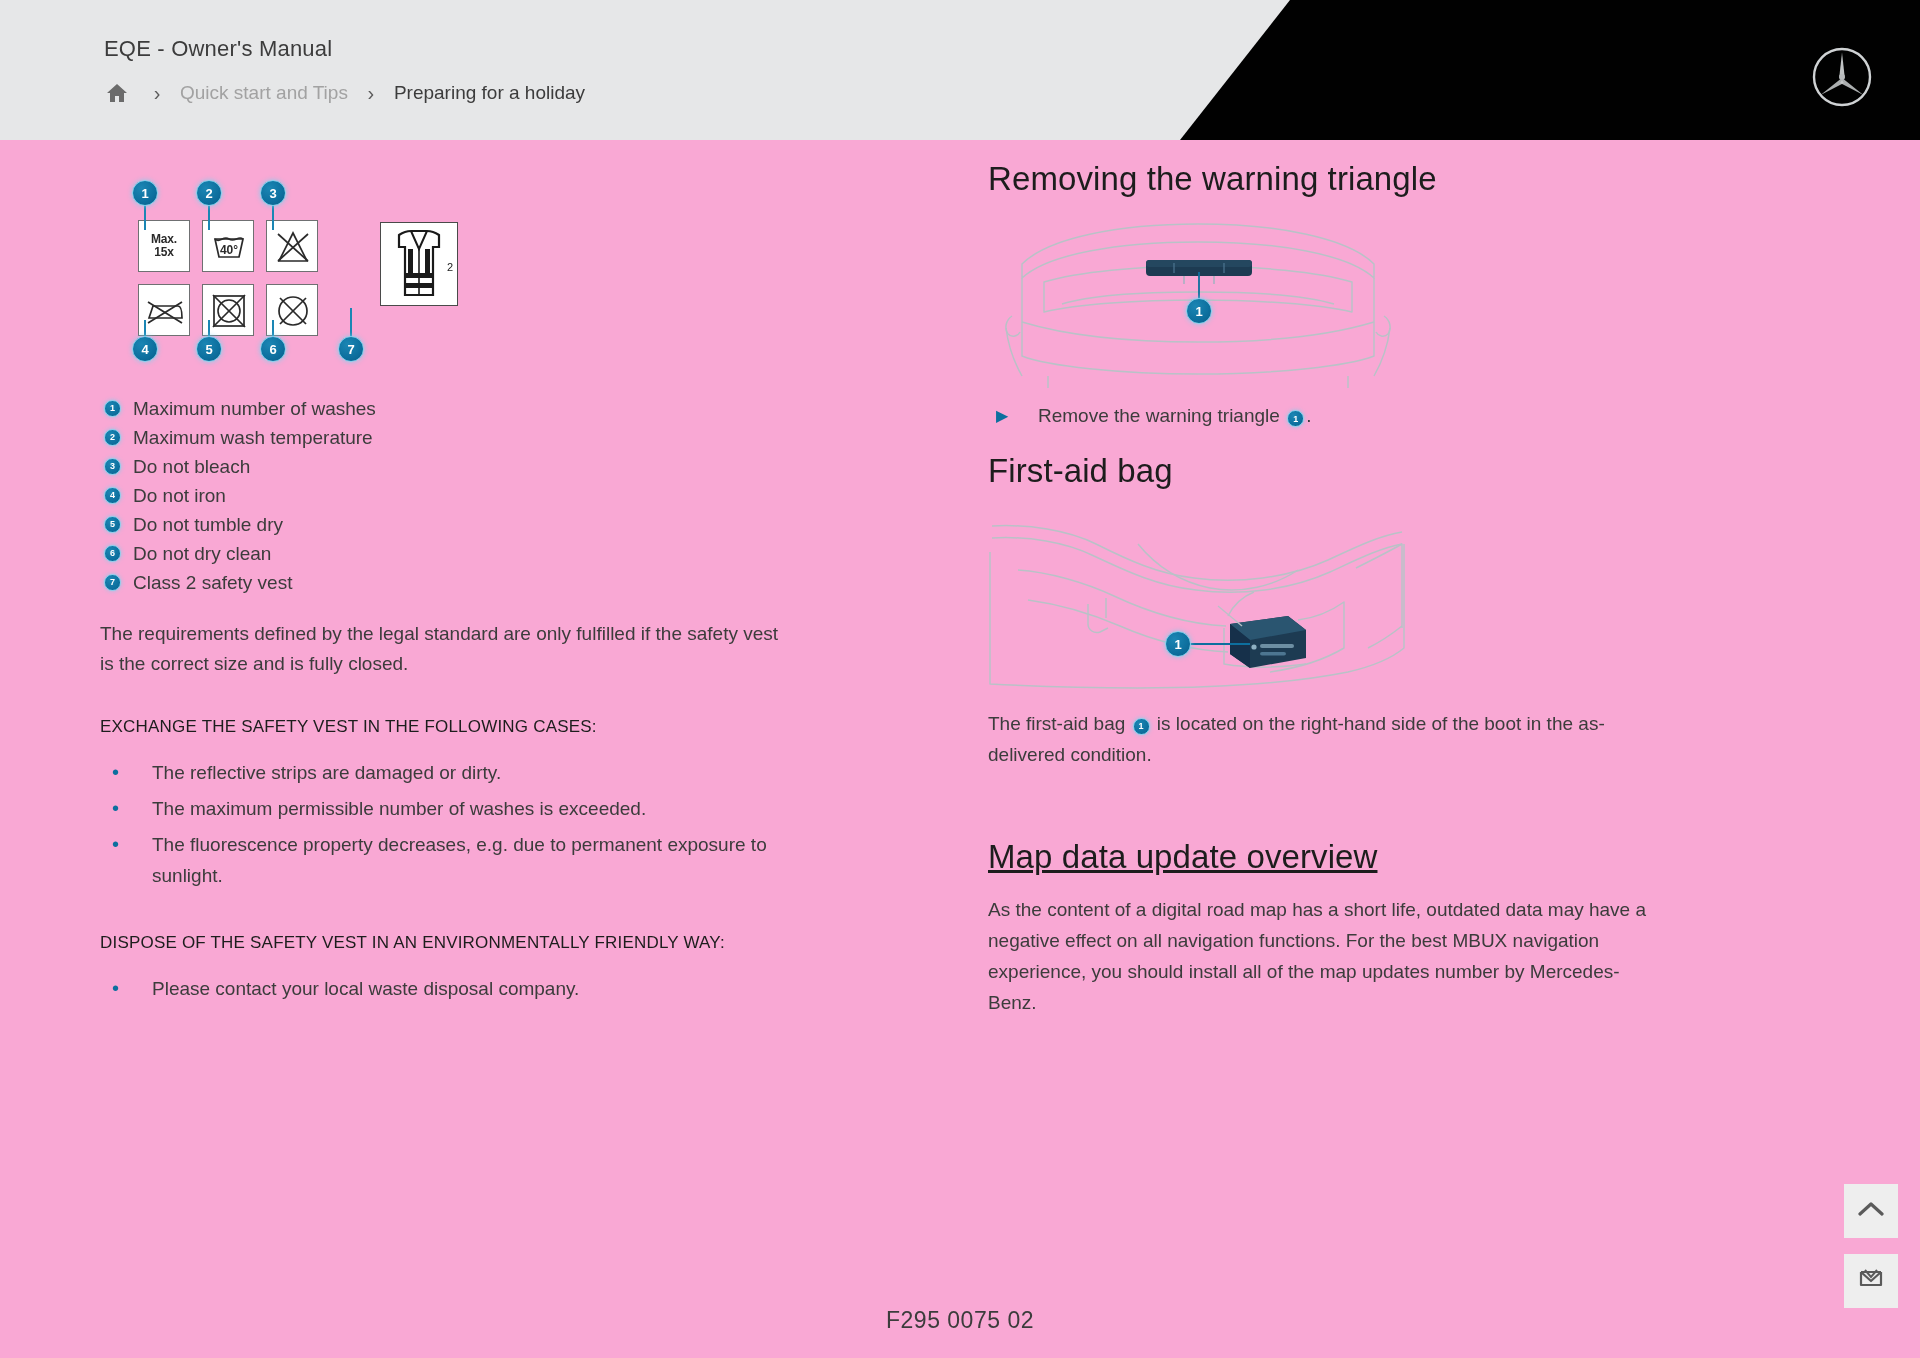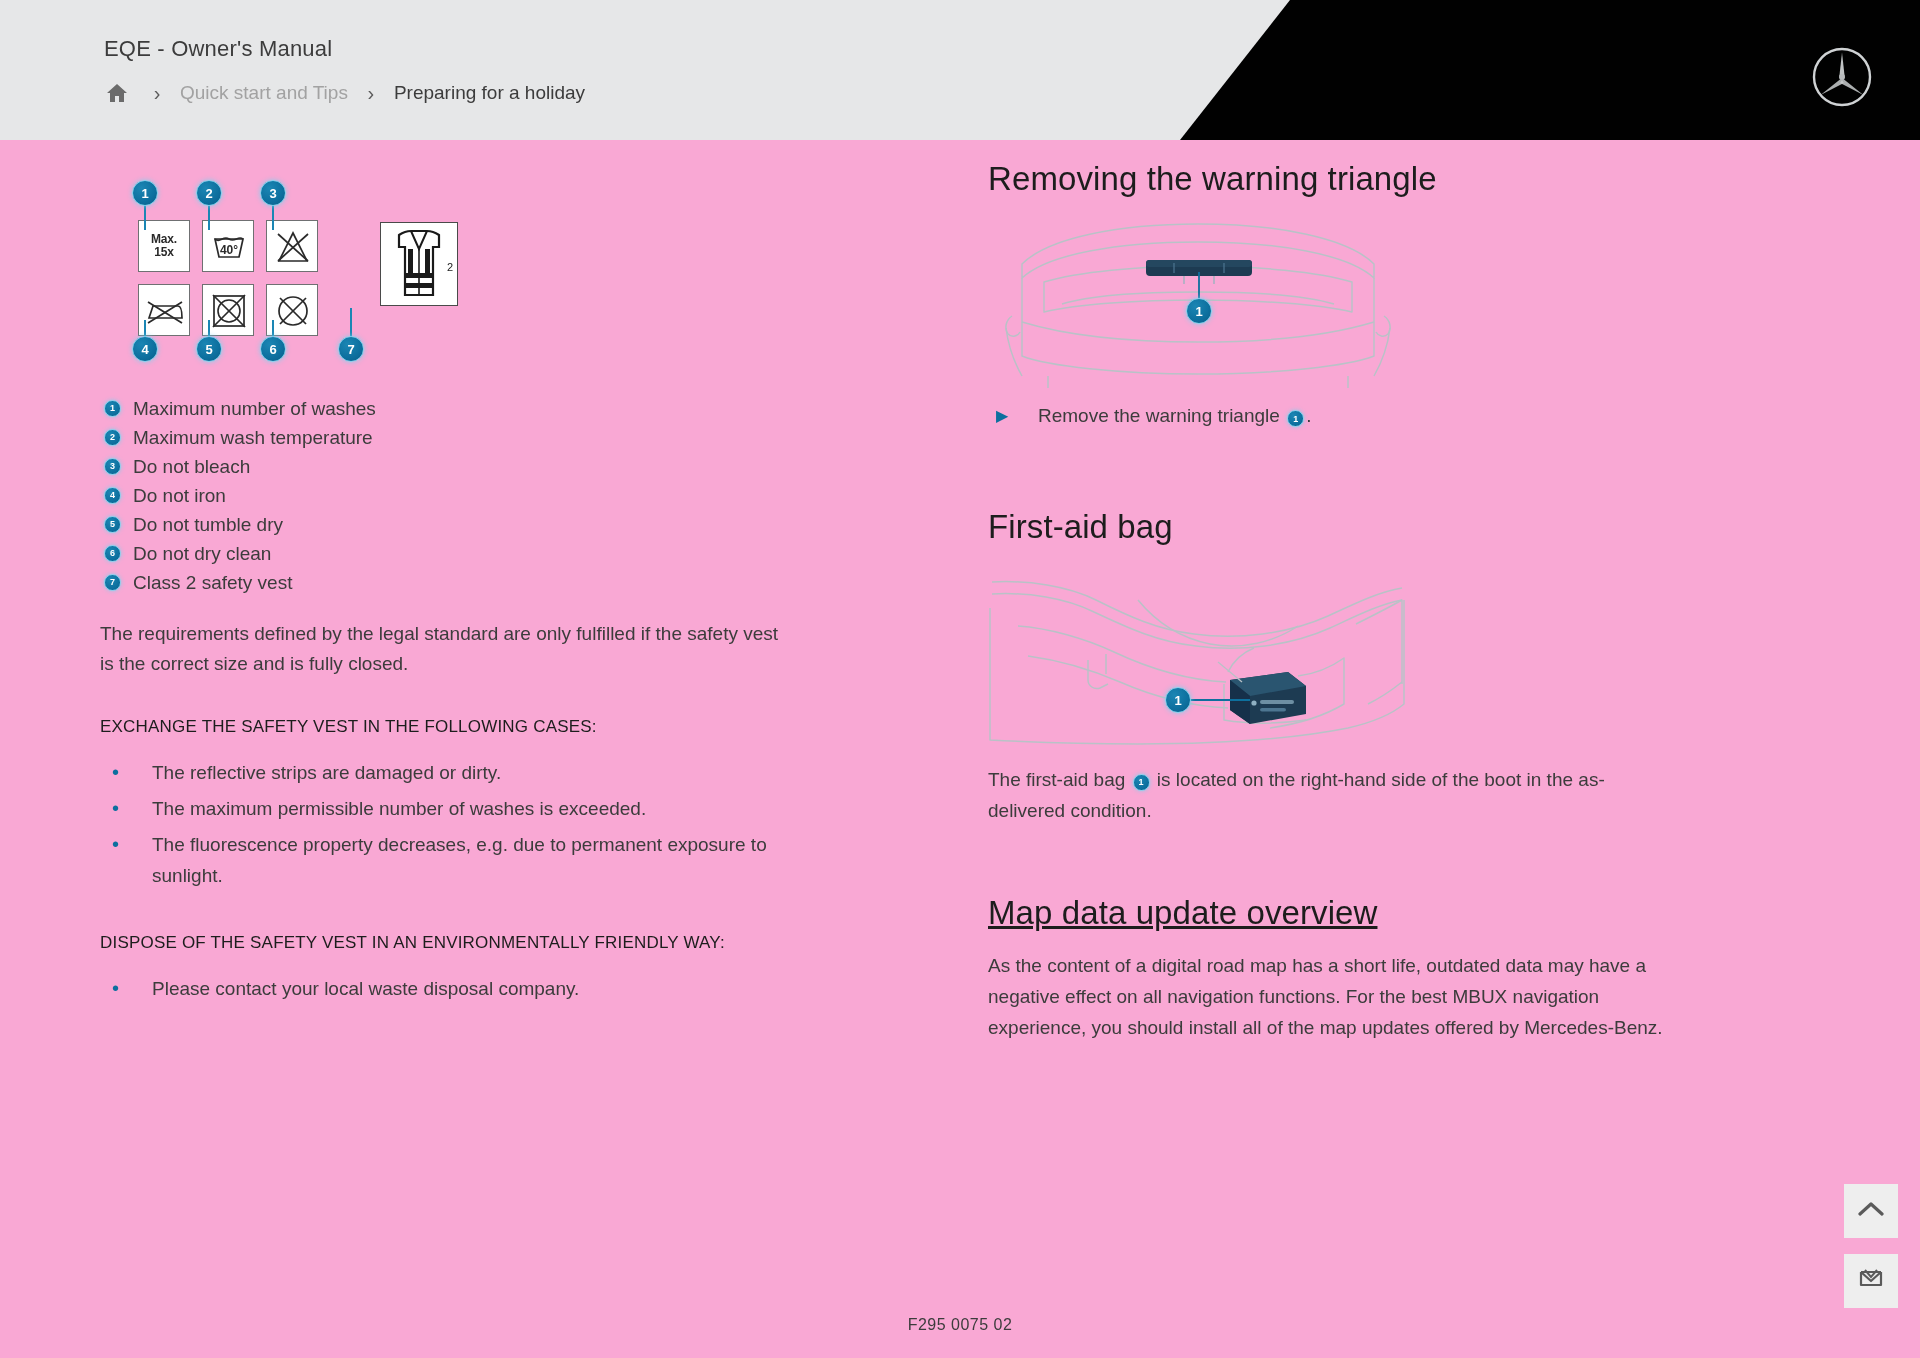--- a/index.html
+++ b/index.html
@@ -109,21 +109,21 @@
   .bullets .dot {
     flex:0 0 52px; color:#0d6f9e; font-size: 20px; line-height: 31px; padding-left: 12px;
   }
   .bullets .btxt { max-width: 640px; }
 
   
   .h2 {
     font-size: 33px; font-weight: 400; color: #1d1d1d;
     letter-spacing: .1px; margin-bottom: 18px;
   }
-  .h2.second { margin-top: 80px; }
+  .h2.second { margin-top: 24px; }
   .h2.third  { margin-top: 68px; text-decoration: underline; }
 
   .illus { position: relative; width: 420px; height: 170px; }
   .illus.boot { height: 172px; }
   .illus.trunk { height: 188px; }
   .illus svg { position:absolute; left:0; top:0; }
 
   .step { display:flex; align-items:center; gap: 0; margin-top: 16px; }
   .step .tri {
     flex: 0 0 50px; padding-left: 8px;
@@ -137,21 +137,21 @@
   .fab {
     position:absolute; right: 22px; width: 54px; height: 54px;
     background:#eeeeee; display:flex; align-items:center; justify-content:center;
     cursor: pointer;
   }
   .fab-up   { top: 1184px; }
   .fab-feed { top: 1254px; }
 
   .footer-code {
     position:absolute; left: 0; right: 0; bottom: 24px; text-align:center;
-    font-size: 16px; color: #3c3c3c; letter-spacing: .5px;
+    font-size: 23px; color: #3c3c3c; letter-spacing: .5px;
   }
 </style>
 </head>
 <body>
 
 <div class="page">
 
   <div class="header">
     <div class="header-black"></div>
 
@@ -396,21 +396,21 @@
           <line x1="200" y1="136" x2="262" y2="136" stroke="#0d6f9e" stroke-width="1.8"></line>
           <path d="M254 118 L230 98" stroke="#b9c2c7" stroke-width="1.3" fill="none"></path>
         </svg>
         <div class="cal" style="left:177px; top:123px;">1</div>
       </div>
 
       <p class="rpara"><span>The first-aid bag</span> <span class="badge inline">1</span> <span>is located on the right-hand side of the boot in the as-delivered condition.</span></p>
 
       <h2 class="h2 third">Map data update overview</h2>
 
-      <p class="rpara" style="margin-top:6px;">As the content of a digital road map has a short life, outdated data may have a negative effect on all navigation functions. For the best MBUX navigation experience, you should install all of the map updates offered by Mercedes-Benz.</p>
+      <p class="rpara" style="margin-top:6px;">As the content of a digital road map has a short life, outdated data may have a negative effect on all navigation functions. For the best MBUX navigation experience, you should install all of the map updates number by Mercedes-Benz.</p>
     </div>
   </div>
 
   <div class="fab fab-up">
     <span>
       <svg width="26" height="16" viewBox="0 0 26 16">
         <path d="M2 13 L13 3 L24 13" fill="none" stroke="#5a5a5a" stroke-width="3.2" stroke-linecap="round" stroke-linejoin="round"></path>
       </svg>
     </span>
   </div>

